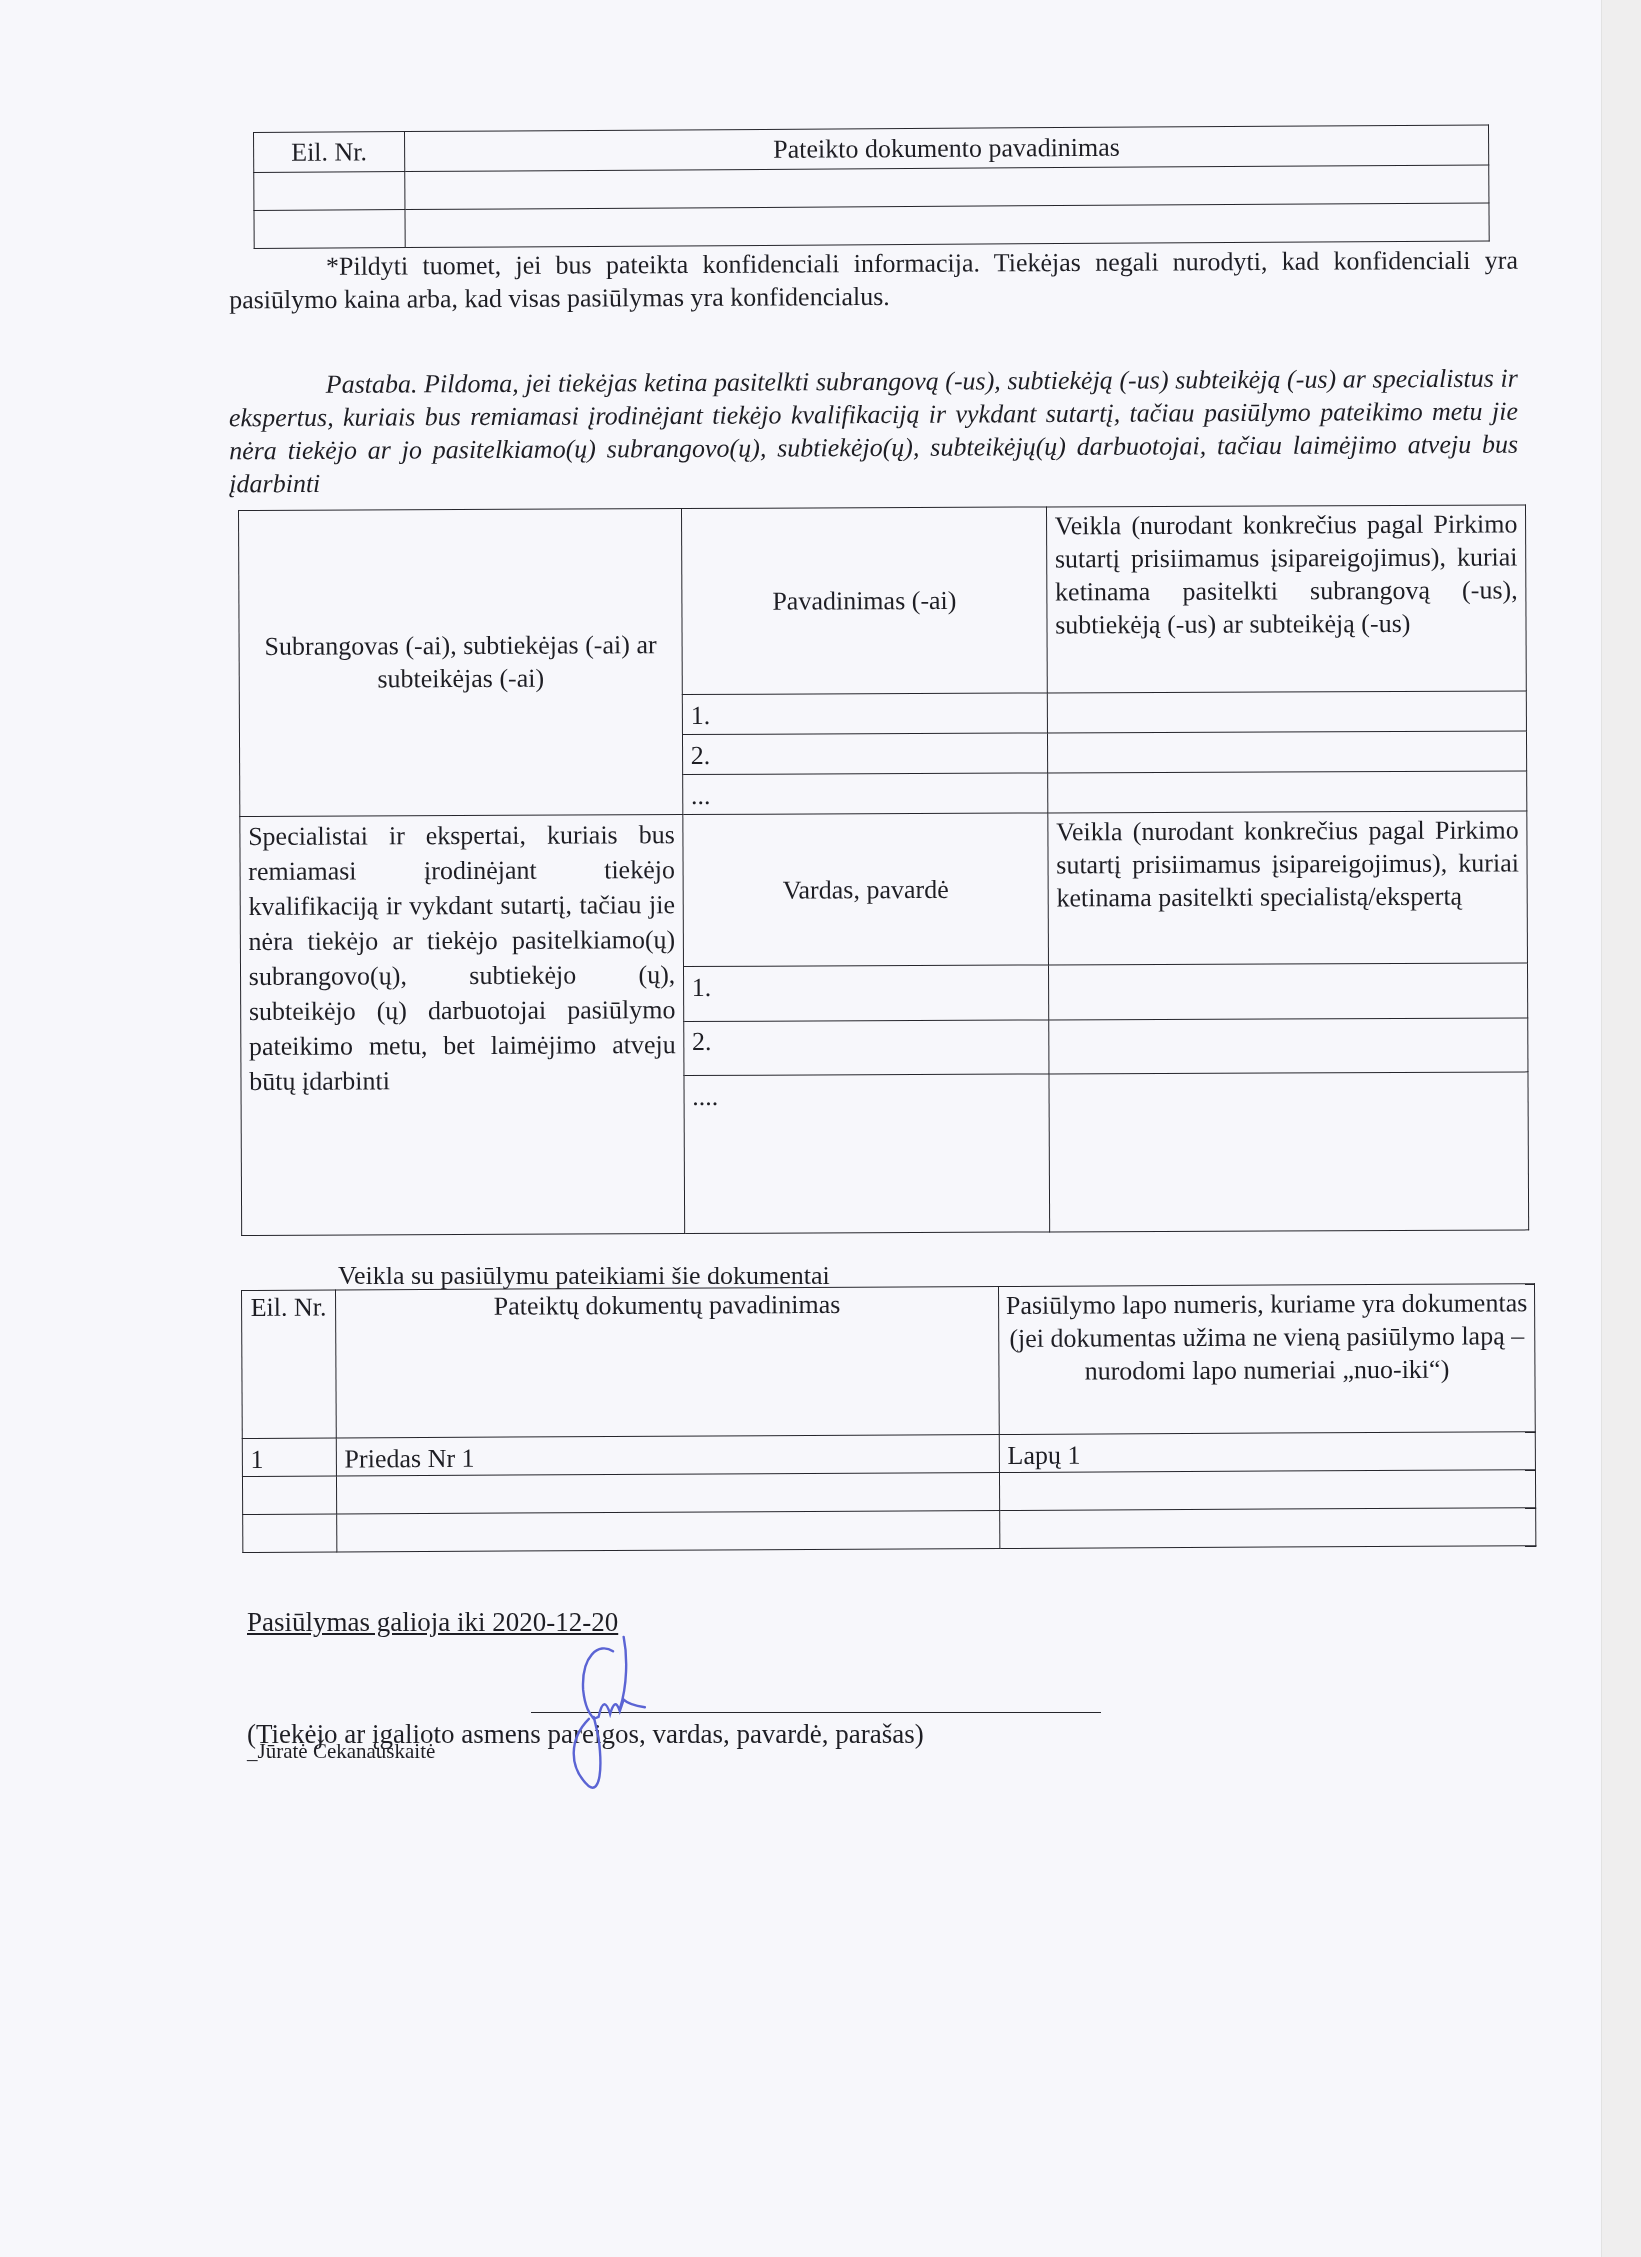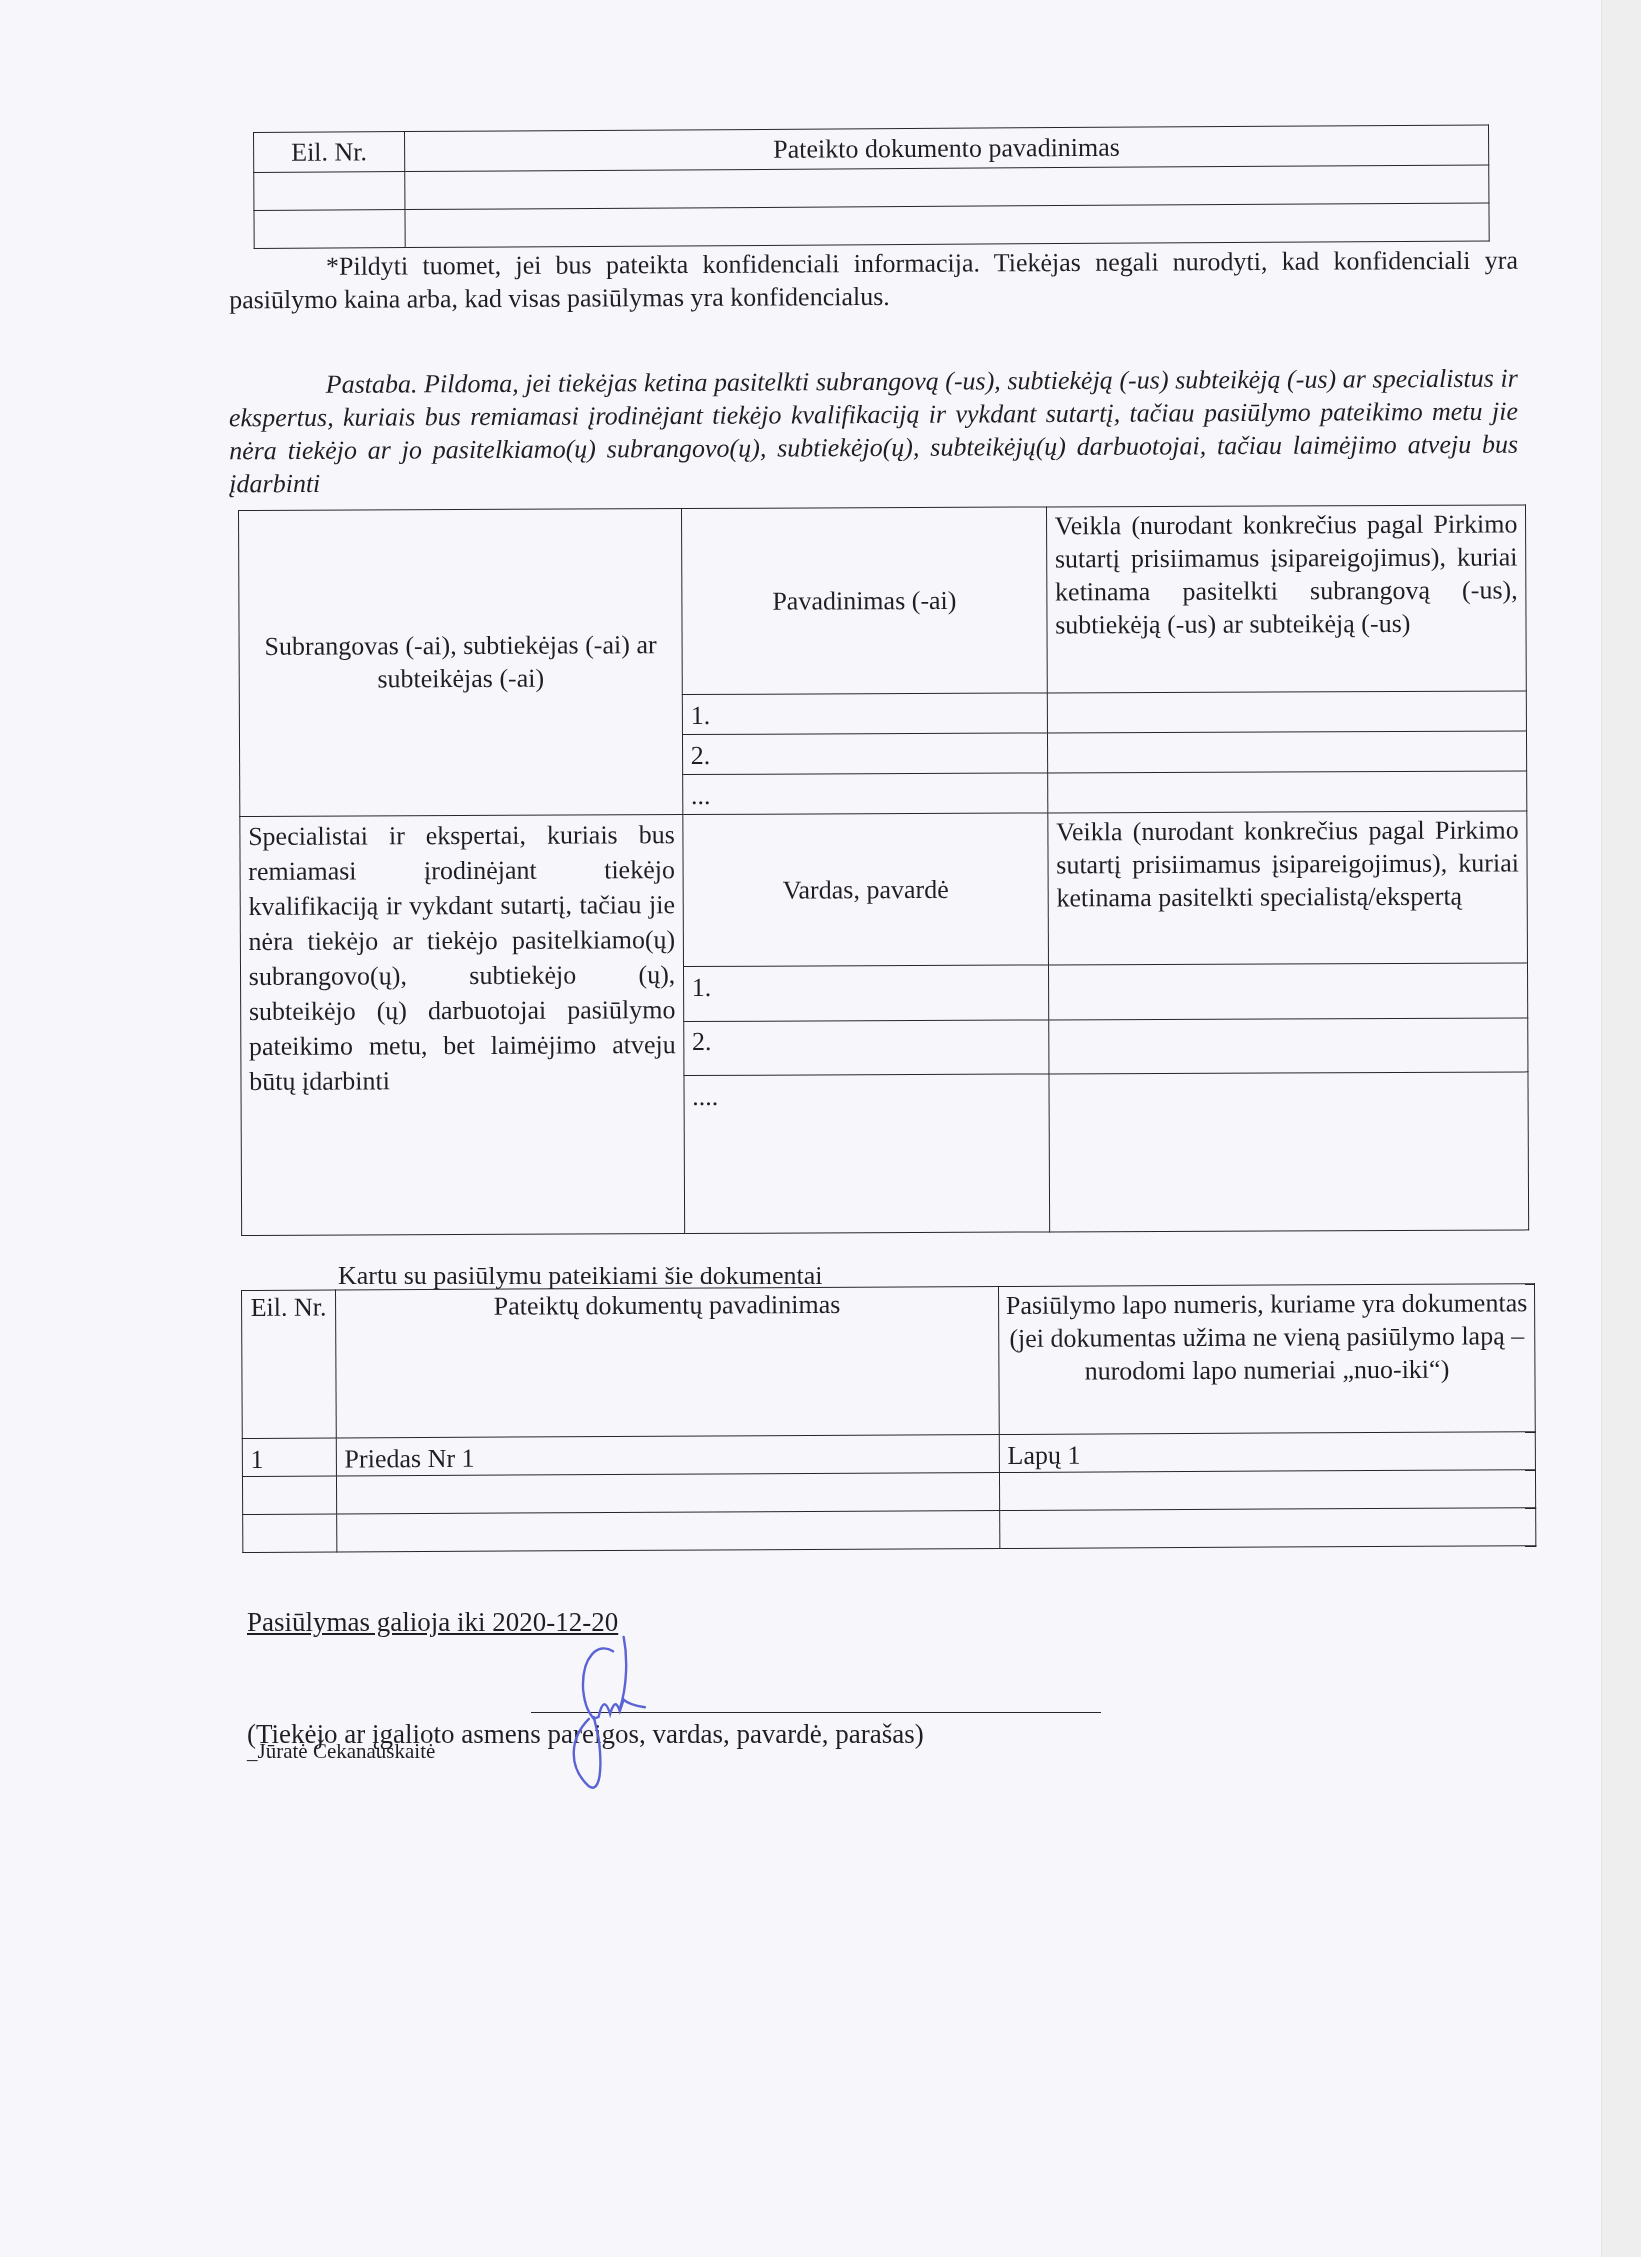--- a/index.html
+++ b/index.html
@@ -109,21 +109,21 @@
     <td class="num" style="height:50px;">2.</td>
     <td></td>
   </tr>
   <tr>
     <td class="num" style="height:153px;">....</td>
     <td></td>
   </tr>
 </tbody>
   </table>
 
-<div id="t3-caption" class="abs">Kartu su pasiūlymu pateikiami šie dokumentai</div>
+<div id="t3-caption" class="abs">Veikla su pasiūlymu pateikiami šie dokumentai</div>
 <table id="t3" class="abs">
   <tbody>
       <tr>
     <td class="c1" style="text-align:center; height:147px;">Eil. Nr.</td>
     <td class="c2" style="text-align:center;">Pateiktų dokumentų pavadinimas</td>
     <td style="text-align:center; padding:1.9px 5.8px;">Pasiūlymo lapo numeris, kuriame yra dokumentas (jei dokumentas užima ne vieną pasiūlymo lapą – nurodomi lapo numeriai „nuo-iki“)</td>
   </tr>
   <tr>
     <td class="num" style="height:33px;">1</td>
     <td class="num">Priedas Nr 1</td>

